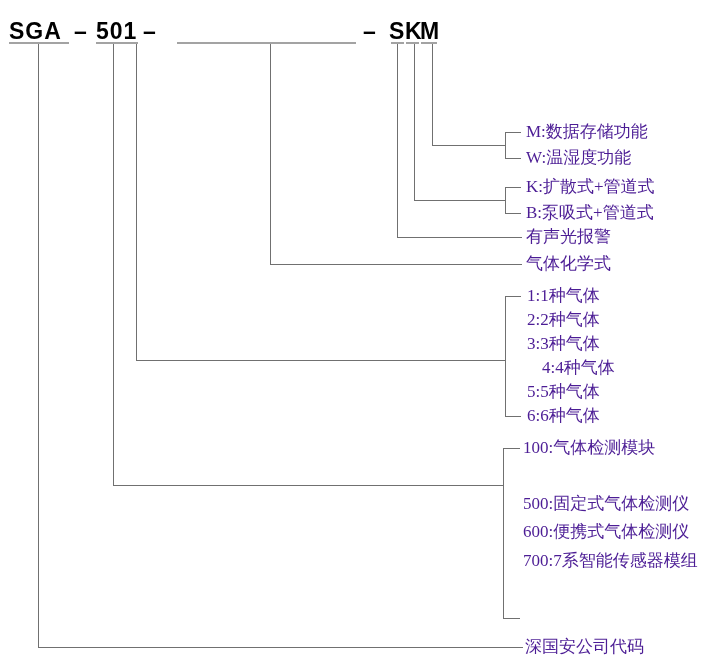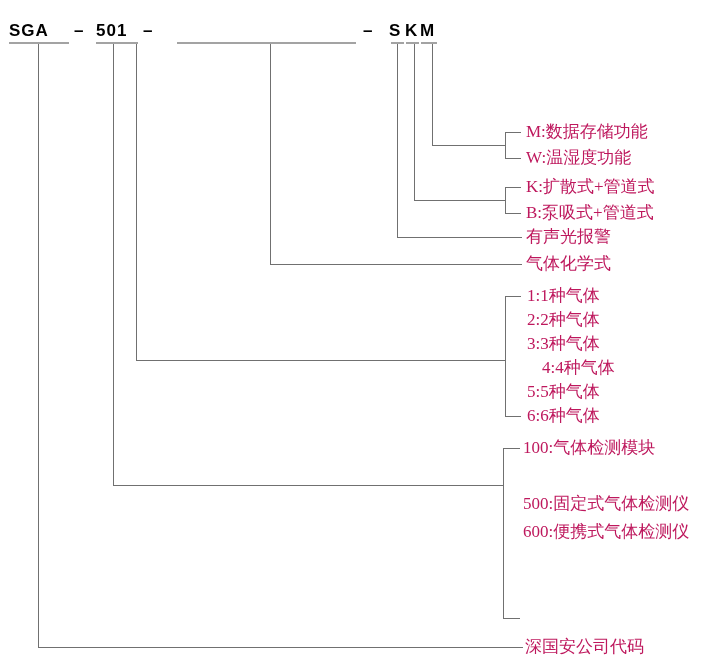--- a/index.html
+++ b/index.html
@@ -1,29 +1,29 @@
 <!DOCTYPE html>
 <html><head>
 <meta charset="utf-8">
 <style>
   html,body{margin:0;padding:0;background:#ffffff;}
   .stage{
     position:relative;width:713px;height:663px;background:#ffffff;overflow:hidden;
     font-family:"Liberation Sans",sans-serif;
   }
   .code-seg{
-    position:absolute;top:17px;font-size:17px;line-height:28px;font-weight:bold;
+    position:absolute;top:17px;font-size:23px;line-height:28px;font-weight:bold;
     color:#000;letter-spacing:1px;white-space:pre;
     font-family:"Liberation Sans","DejaVu Sans",sans-serif;
   }
   .ul{position:absolute;height:2px;background:#a3a3a3;}
   .vl{position:absolute;width:1px;background:#707070;}
   .hl{position:absolute;height:1px;background:#707070;}
   .lbl{
-    position:absolute;font-size:17px;line-height:20px;color:#be185d;white-space:pre;
+    position:absolute;font-size:17px;line-height:20px;color:#4c1d95;white-space:pre;
     font-family:"Liberation Serif","DejaVu Serif",serif;
   }
 </style>
 </head>
 <body>
 
 <div class="stage">
 
   <span class="code-seg" style="left:9px">SGA</span>
   <span class="code-seg" style="left:74px">–</span>
@@ -86,16 +86,17 @@
   <div class="lbl" style="left:527px;top:286px">1:1种气体</div>
   <div class="lbl" style="left:527px;top:310px">2:2种气体</div>
   <div class="lbl" style="left:527px;top:334px">3:3种气体</div>
   <div class="lbl" style="left:542px;top:358px">4:4种气体</div>
   <div class="lbl" style="left:527px;top:382px">5:5种气体</div>
   <div class="lbl" style="left:527px;top:406px">6:6种气体</div>
 
   <div class="lbl" style="left:523px;top:438px">100:气体检测模块</div>
   <div class="lbl" style="left:523px;top:494px">500:固定式气体检测仪</div>
   <div class="lbl" style="left:523px;top:522px">600:便携式气体检测仪</div>
+  <div class="lbl" style="left:523px;top:551px">700:7系智能传感器模组</div>
 
   <div class="lbl" style="left:525px;top:637px">深国安公司代码</div>
 
 </div>
 
 </body></html>

